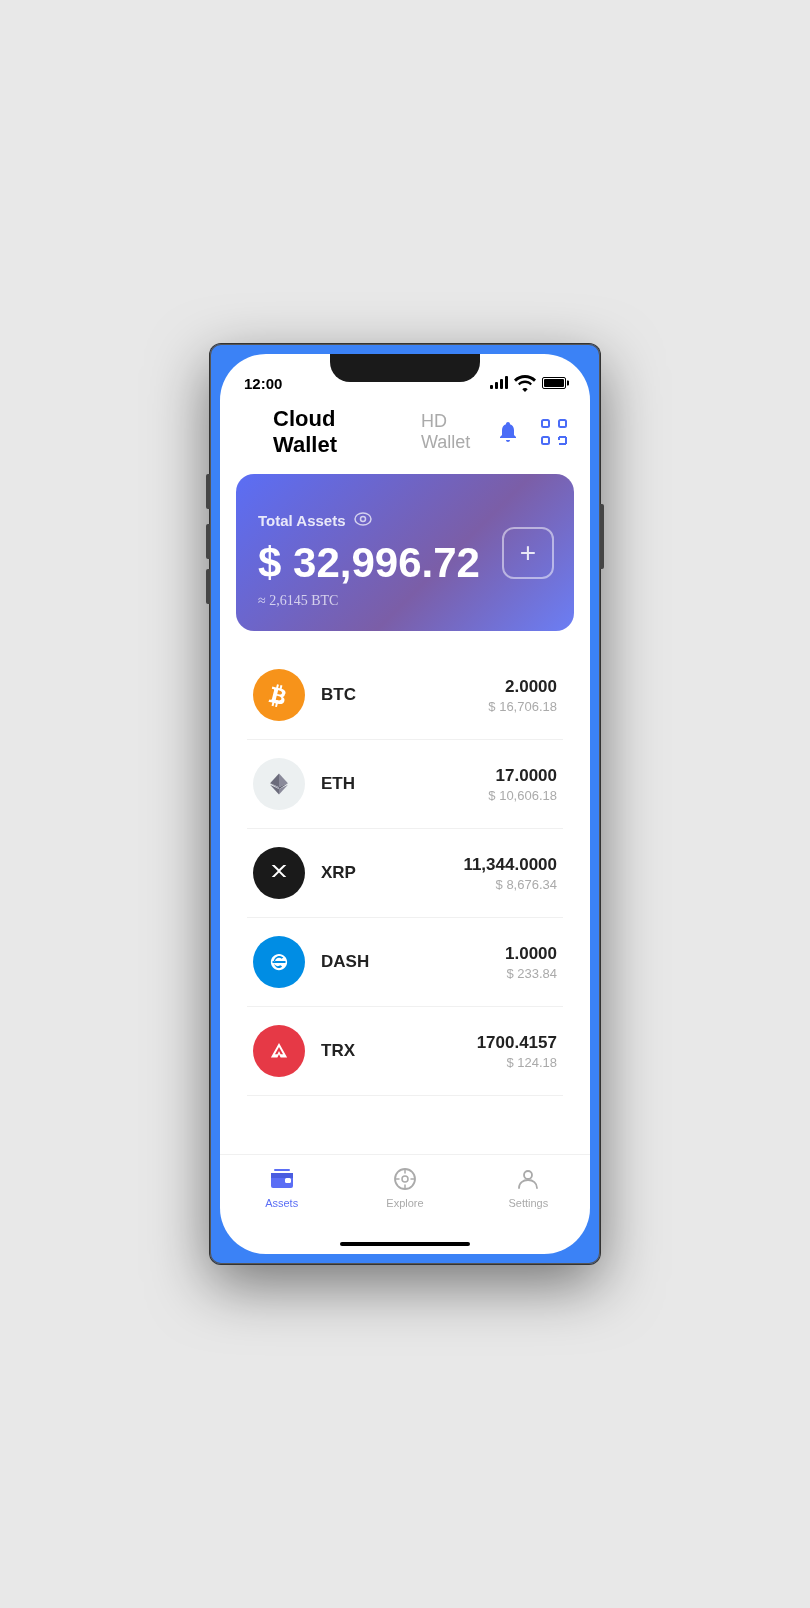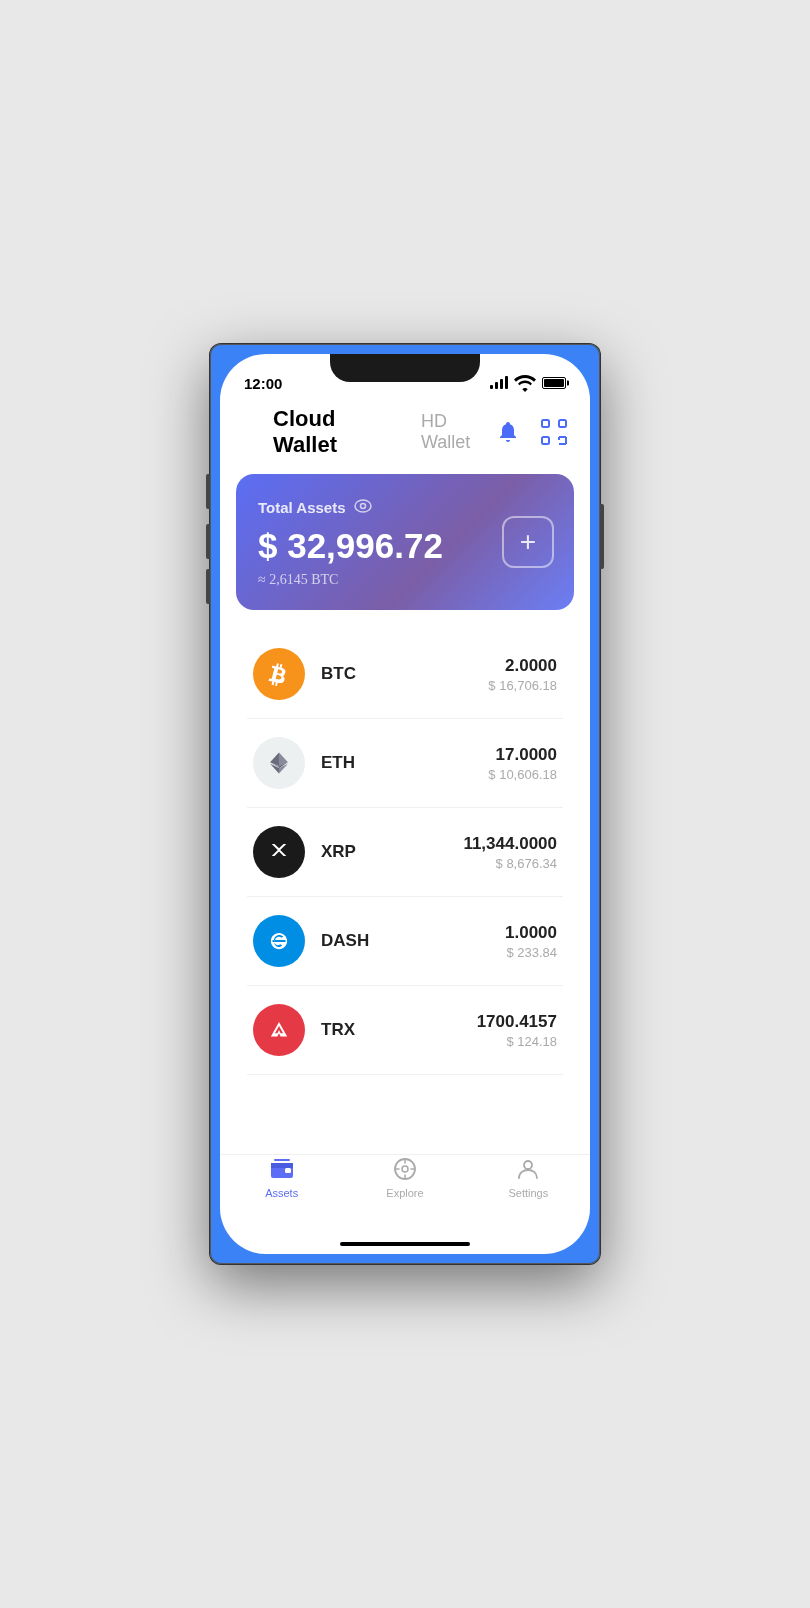--- a/index.html
+++ b/index.html
@@ -168,41 +168,41 @@
       align-items: center;
       justify-content: center;
       cursor: pointer;
     }
 
     
     .assets-card {
       margin: 4px 16px 20px;
       background: linear-gradient(135deg, #5b6ef5 0%, #7b5ea7 60%, #6b7ef5 100%);
       border-radius: 18px;
-      padding: 25px 22px 22px;
+      padding: 38px 22px 22px;
       position: relative;
       flex-shrink: 0;
     }
     .assets-title-row {
       display: flex;
       align-items: center;
       gap: 8px;
       margin-bottom: 10px;
     }
     .assets-title {
       font-size: 15px;
       font-weight: 600;
       color: rgba(255,255,255,0.85);
     }
     .eye-icon {
       color: rgba(255,255,255,0.7);
       font-size: 14px;
     }
     .assets-amount {
-      font-size: 35px;
+      font-size: 42px;
       font-weight: 700;
       color: #fff;
       margin-bottom: 6px;
     }
     .assets-btc {
       font-size: 14px;
       color: rgba(255,255,255,0.7);
       font-family: Liberation Serif, serif;
     }
     .add-btn {
@@ -271,20 +271,21 @@
       color: #aaa;
       margin-top: 2px;
     }
 
     
     .bottom-nav {
       height: 80px;
       border-top: 1px solid #f0f0f0;
       display: flex;
       align-items: flex-start;
+      padding-top: 10px;
       flex-shrink: 0;
     }
     .nav-item {
       flex: 1;
       display: flex;
       flex-direction: column;
       align-items: center;
       gap: 4px;
       cursor: pointer;
     }

